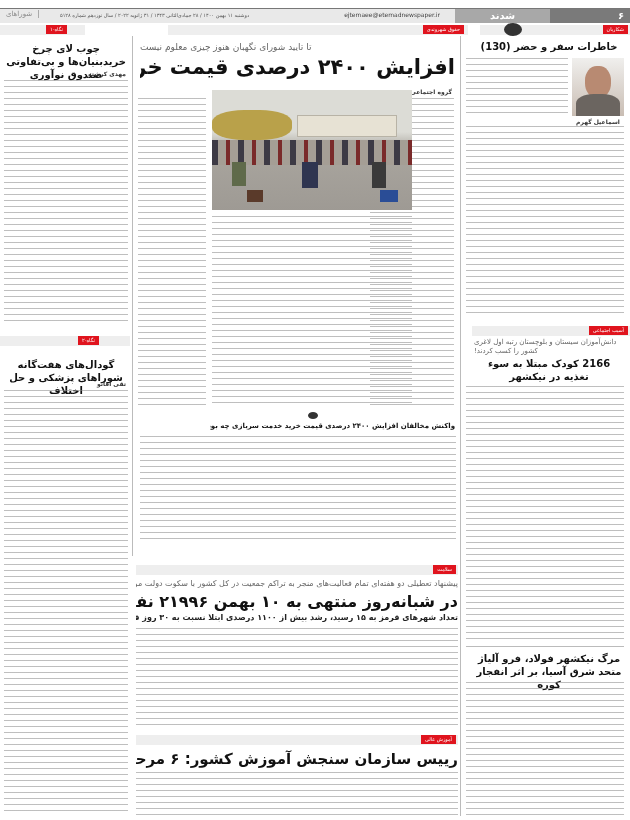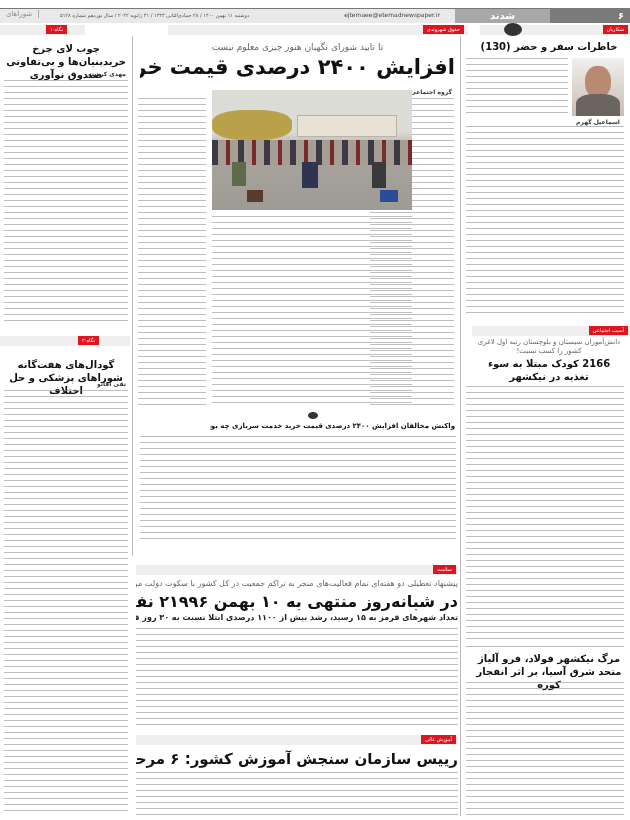--- a/index.html
+++ b/index.html
@@ -9,21 +9,21 @@
 .pg{position:absolute;right:0;top:0;width:80px;height:14px;background:#7a7a7a;color:#fff;font-size:10px;font-weight:bold;padding-right:6px;line-height:14px}
 .sec{position:absolute;right:80px;top:0;width:95px;height:14px;background:#a8a8a8;color:#fff;font-size:10px;font-weight:bold;text-align:center;line-height:14px}
 .email{position:absolute;right:190px;top:2px;font-size:6px;color:#444;direction:ltr}
 .date{position:absolute;left:60px;top:3px;font-size:5px;color:#555}
 .logo{position:absolute;left:6px;top:1px;font-size:7px;color:#888;border-right:1px solid #aaa;padding-right:6px}
 .rowbar{position:absolute;top:25px;height:10px;background:#eee}
 .tag{position:absolute;height:9px;background:#e0141e;color:#fff;font-size:5px;line-height:9px;padding:0 4px}
 .txt{font-size:5px;line-height:7px;color:#444;text-align:justify;overflow:hidden}
 .lines{background:repeating-linear-gradient(to bottom,#8a8a8a 0,#8a8a8a 1px,transparent 1px,transparent 6px);opacity:.55}
 .h-main{font-size:21px;font-weight:bold;color:#111;white-space:nowrap;overflow:hidden}
-.kicker{font-size:9px;color:#666;white-space:nowrap;text-align:center}
+.kicker{font-size:9px;color:#666;white-space:nowrap;text-align:left}
 .hsm{font-size:10px;font-weight:bold;color:#111;text-align:center;line-height:13px}
 .author{font-size:6px;font-weight:bold;color:#333}
 .vline{position:absolute;width:1px;background:#bbb}
 .hline{position:absolute;height:1px;background:#bbb}
 .photo{position:absolute;overflow:hidden;background:#b9b2a5}
 </style>
 </head>
 <body>
 
 <div class="topbar">
@@ -48,21 +48,21 @@
 <div class="abs hsm" style="right:6px;top:40px;width:150px">خاطرات سفر و حضر (130)</div>
 <div class="photo" style="right:6px;top:58px;width:52px;height:58px;background:linear-gradient(#f0efed,#c9bdb3)">
   <div style="position:absolute;left:13px;top:8px;width:26px;height:32px;border-radius:45%;background:#b88a72"></div>
   <div style="position:absolute;left:4px;top:36px;width:44px;height:24px;border-radius:40% 40% 0 0;background:#6b6560"></div>
 </div>
 <div class="abs author" style="right:6px;top:118px;width:52px;text-align:center">اسماعیل گهرم</div>
 <div class="abs txt lines" style="right:62px;top:58px;width:102px;height:60px"></div>
 <div class="abs txt lines" style="right:6px;top:126px;width:158px;height:190px"></div>
 <div class="rowbar" style="right:0;top:326px;width:158px"></div>
 <div class="tag" style="right:2px;top:326px">آسیب اجتماعی</div>
-<div class="abs kicker" style="right:6px;top:338px;width:150px;white-space:normal;font-size:7px;line-height:9px">دانش‌آموزان سیستان و بلوچستان رتبه اول لاغری کشور را کسب نسبت!</div>
+<div class="abs kicker" style="right:6px;top:338px;width:150px;white-space:normal;font-size:7px;line-height:9px">دانش‌آموزان سیستان و بلوچستان رتبه اول لاغری کشور را کسب کردند!</div>
 <div class="abs hsm" style="right:6px;top:357px;width:150px">2166 کودک مبتلا به سوء تغذیه در نیکشهر</div>
 <div class="abs txt lines" style="right:6px;top:386px;width:158px;height:258px"></div>
 <div class="hline" style="right:6px;top:646px;width:158px"></div>
 <div class="abs hsm" style="right:6px;top:652px;width:150px">مرگ نیکشهر فولاد، فرو آلیاژ متحد شرق آسیا، بر اثر انفجار کوره</div>
 <div class="abs txt lines" style="right:6px;top:682px;width:158px;height:134px"></div>
 
 <div class="abs kicker" style="left:140px;top:42px;width:315px">تا تایید شورای نگهبان هنوز چیزی معلوم نیست</div>
 <div class="abs h-main" style="left:140px;top:55px;width:315px;text-align:center">افزایش ۲۴۰۰ درصدی قیمت خرید سربازی در کمیسیون تلفیق</div>
 <div class="abs author" style="right:178px;top:88px">گروه اجتماعی</div>
 <div class="abs txt lines" style="right:176px;top:98px;width:84px;height:310px"></div>

